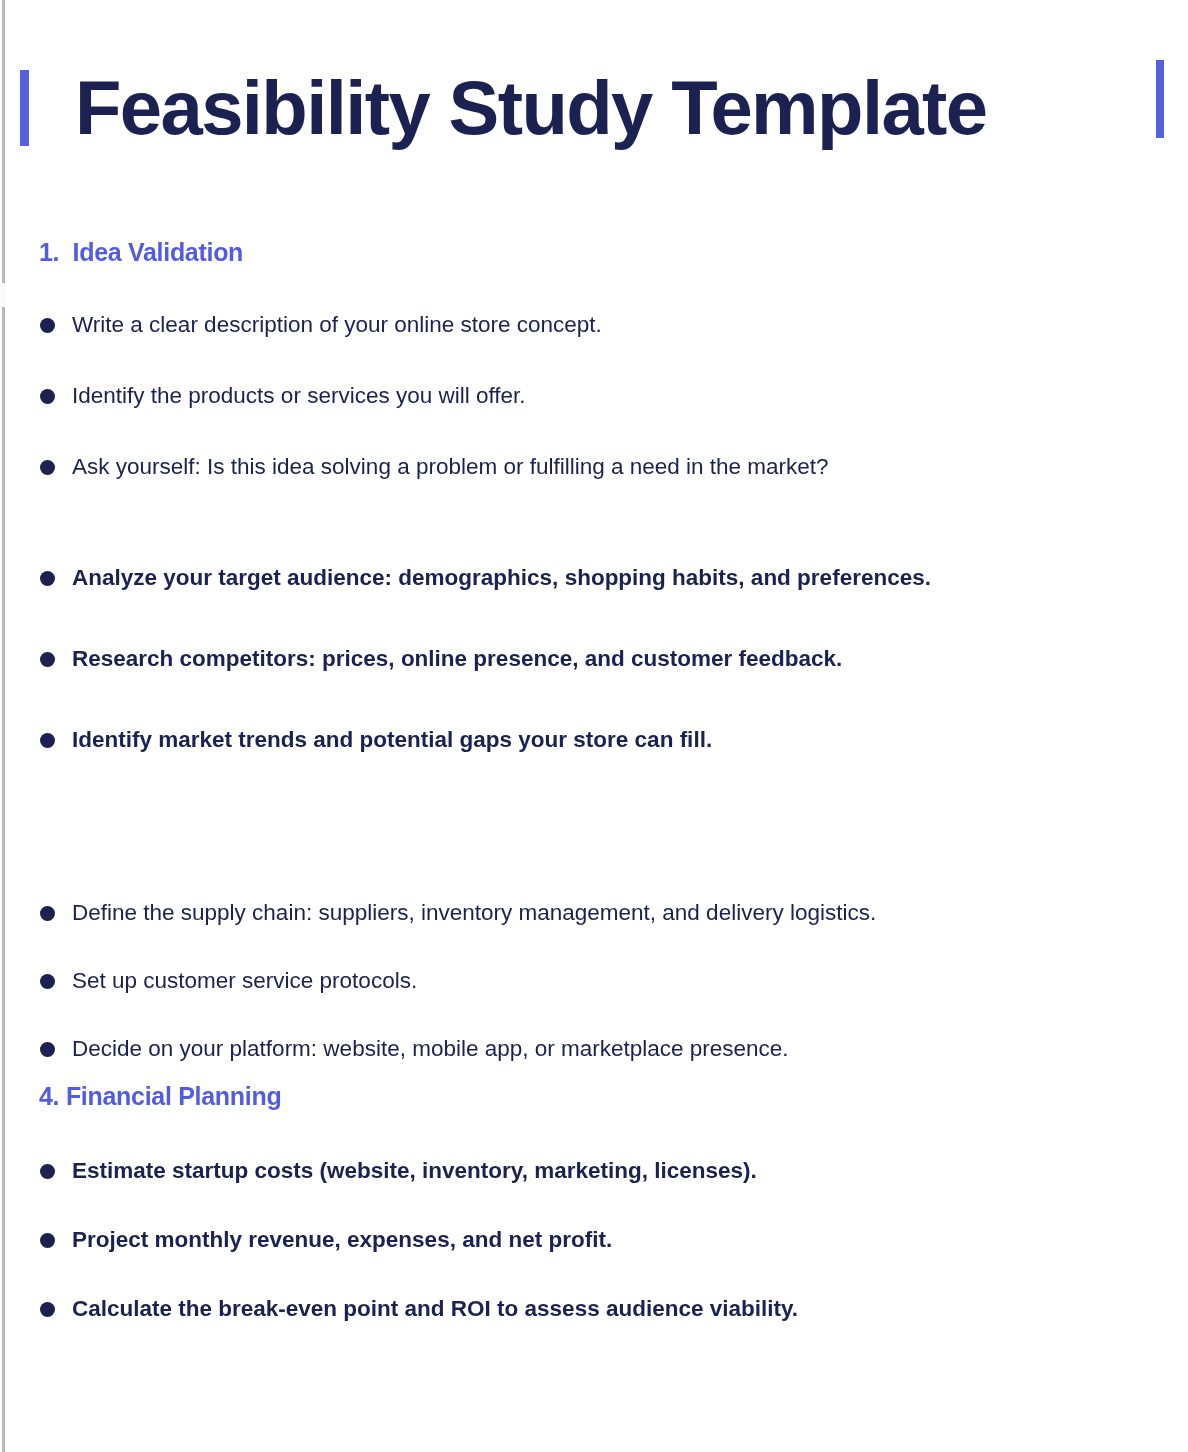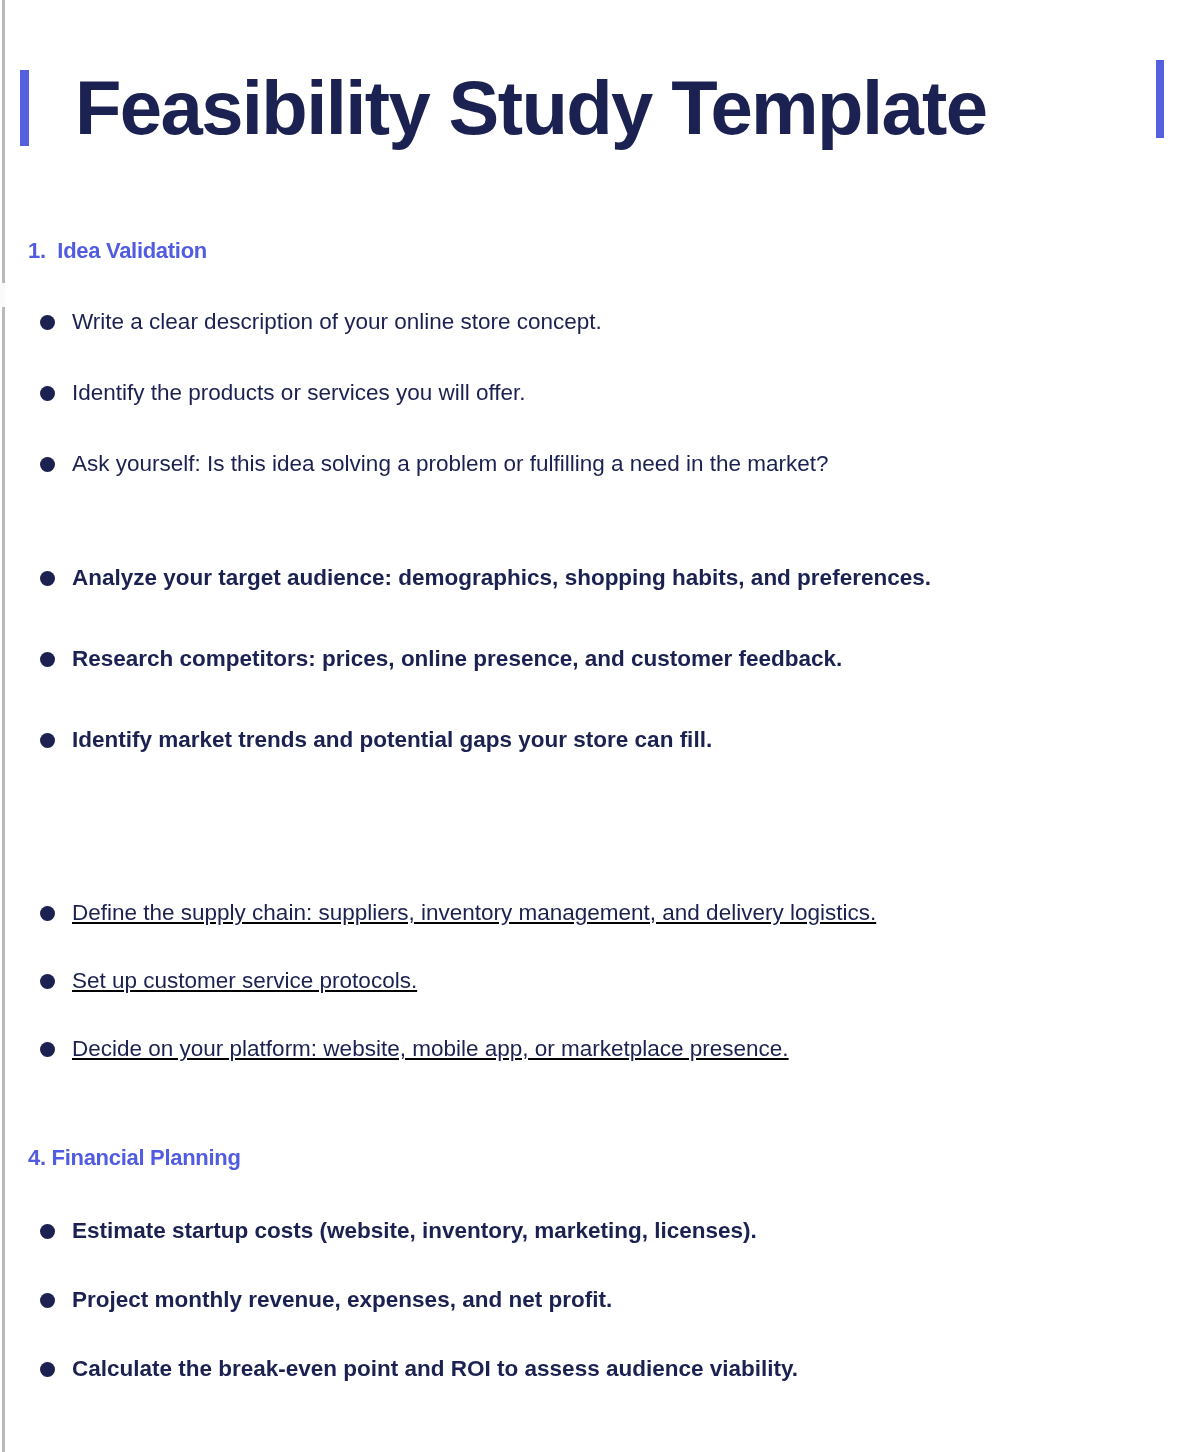--- a/index.html
+++ b/index.html
@@ -90,22 +90,22 @@
   }
 
   
   .section {
     position: absolute;
     left: 0;
     width: 1188px;
   }
   .section-heading {
     margin: 0;
-    padding-left: 28px;
-    font-size: 22px;
+    padding-left: 39px;
+    font-size: 25px;
     font-weight: 800;
     letter-spacing: -0.3px;
     color: #515ce0;
     white-space: pre;
   }
   .bullets {
     list-style: none;
     margin: 0;
     padding: 0;
   }
@@ -130,24 +130,24 @@
   
   #section-1 { top: 238px; }
   #section-1 .bullets { margin-top: 44px; }
   #section-1 .bullet-item { margin-bottom: 43px; }
 
   #section-2 { top: 510px; }
   #section-2 .bullets { margin-top: 54px; }
   #section-2 .bullet-item { margin-bottom: 53px; font-weight: bold; }
 
   #section-3 { top: 847px; }
-  #section-3 .bullets { margin-top: 52px; text-decoration: underline; }
+  #section-3 .bullets { margin-top: 52px; }
   #section-3 .bullet-item { margin-bottom: 40px; }
 
-  #section-4 { top: 1145px; }
+  #section-4 { top: 1082px; }
   #section-4 .bullets { margin-top: 46px; font-weight: bold; }
   #section-4 .bullet-item { margin-bottom: 41px; }
 </style>
 </head>
 <body>
 
 <div id="doc">
 
   <div class="title-row">
     <div class="title-caret-left"></div>

